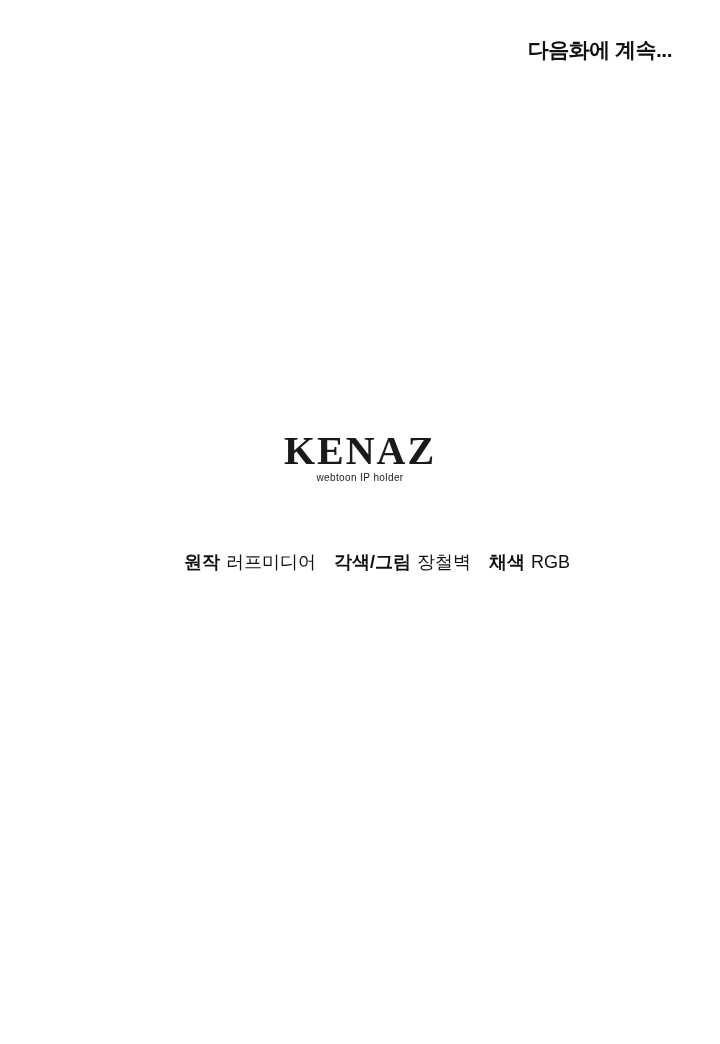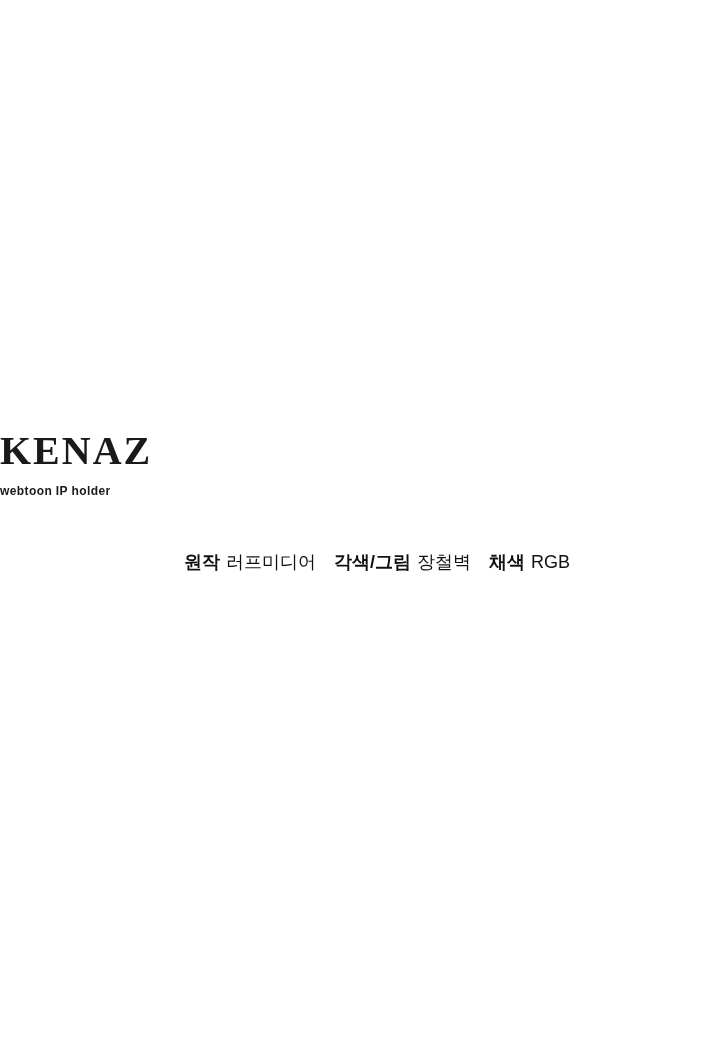--- a/index.html
+++ b/index.html
@@ -33,34 +33,34 @@
     color: #111111;
     white-space: nowrap;
   }
 
   
   .logo-block {
     position: absolute;
     top: 430px;
     left: 0;
     width: 720px;
-    text-align: left;
+    text-align: center;
   }
   .logo-word {
     font-family: "Liberation Serif", serif;
     font-size: 40px;
     font-weight: 700;
     letter-spacing: 2px;
     color: #1a1a1a;
     line-height: 1.05;
   }
   .logo-sub {
-    margin-top: 12px;
-    font-size: 12px;
-    font-weight: 700;
+    margin-top: 0;
+    font-size: 10px;
+    font-weight: 400;
     letter-spacing: 0.4px;
     color: #1a1a1a;
   }
 
   
   .credits {
     position: absolute;
     top: 545px;
     left: 0;
     width: 720px;
@@ -101,20 +101,21 @@
   }
   .copyright .cl {
     display: block;
   }
 </style>
 </head>
 <body>
 
 <div class="page">
 
+  <div class="to-be-continued">다음화에 계속...</div>
 
   <div class="logo-block">
     <div class="logo-word">KENAZ</div>
     <div class="logo-sub">webtoon IP holder</div>
   </div>
 
   <div class="credits">
 
     <div class="credit-line">
       <span class="k">원작</span><span class="minigap"></span><span class="v">러프미디어</span><span class="gap"></span><span class="k">각색/그림</span><span class="minigap"></span><span class="v">장철벽</span><span class="gap"></span><span class="k">채색</span><span class="minigap"></span><span class="v">RGB</span>

